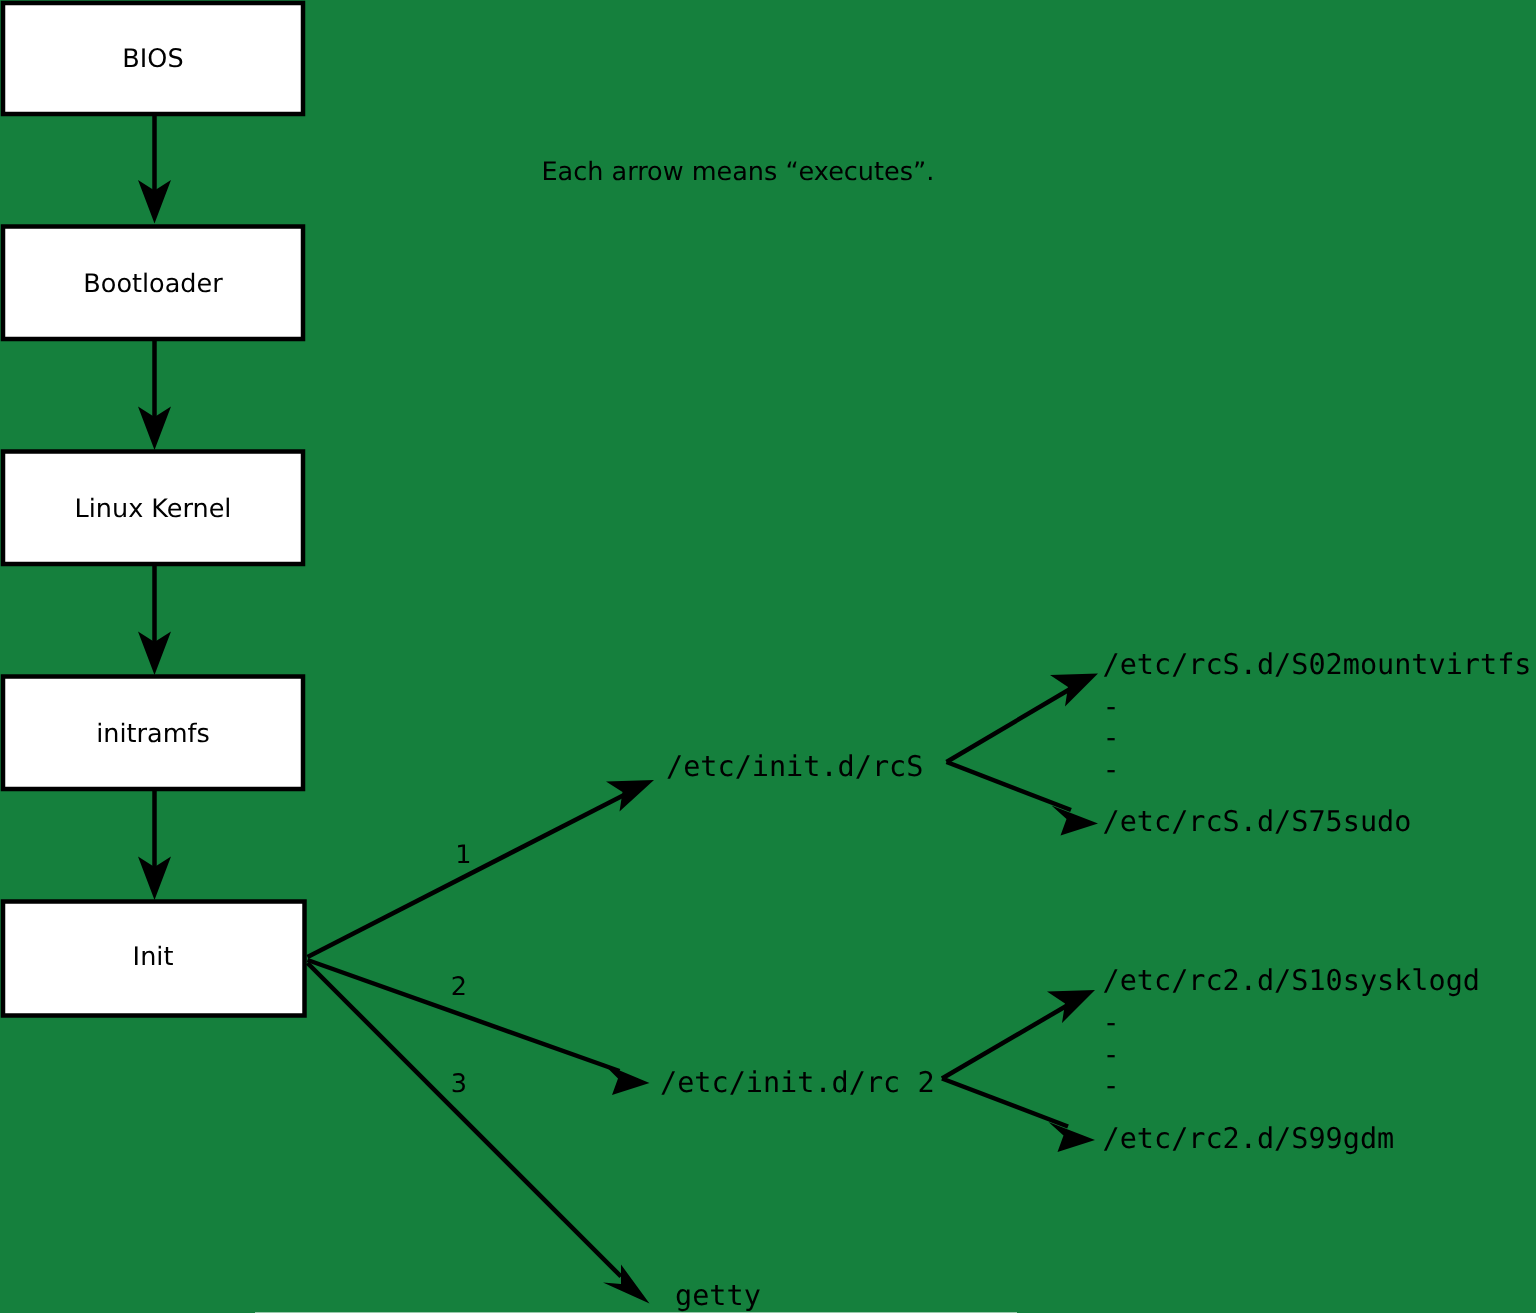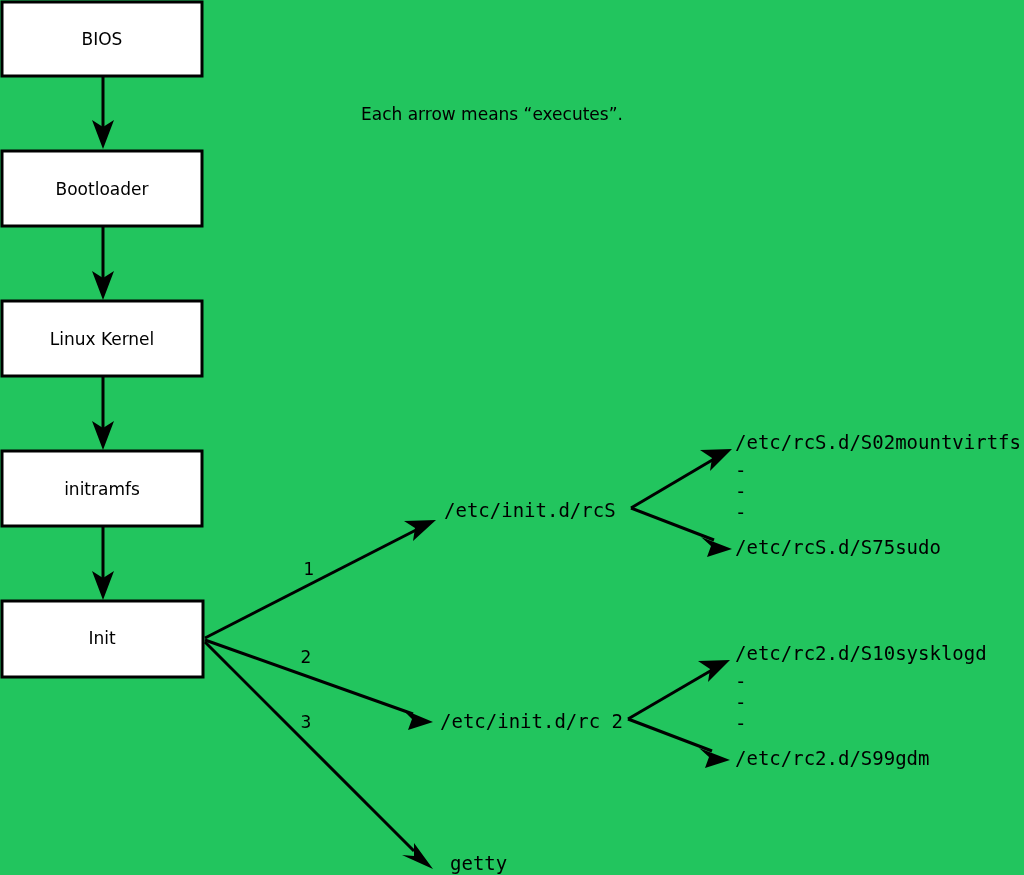--- a/index.html
+++ b/index.html
@@ -4,21 +4,21 @@
 <style>
   html, body {
     margin: 0;
     padding: 0;
     background: #ffffff;
   }
   #diagram-root {
     position: relative;
     width: 1024px;
     height: 875px;
-    background: #22c55e;
+    background: #15803d;
     overflow: hidden;
     font-family: "Liberation Sans", sans-serif;
   }
   #diagram-svg {
     display: block;
     width: 1024px;
     height: 875px;
   }
   .box-rect {
     fill: #ffffff;

